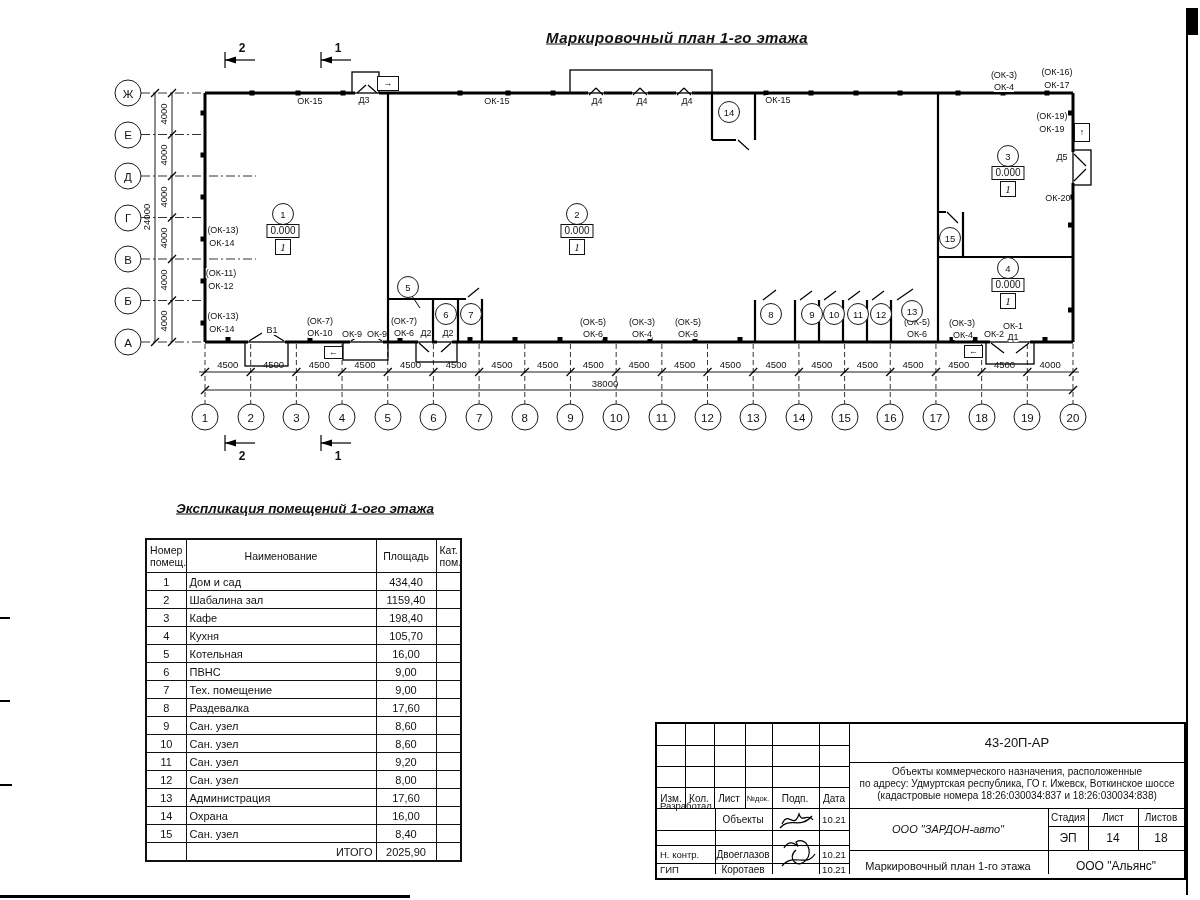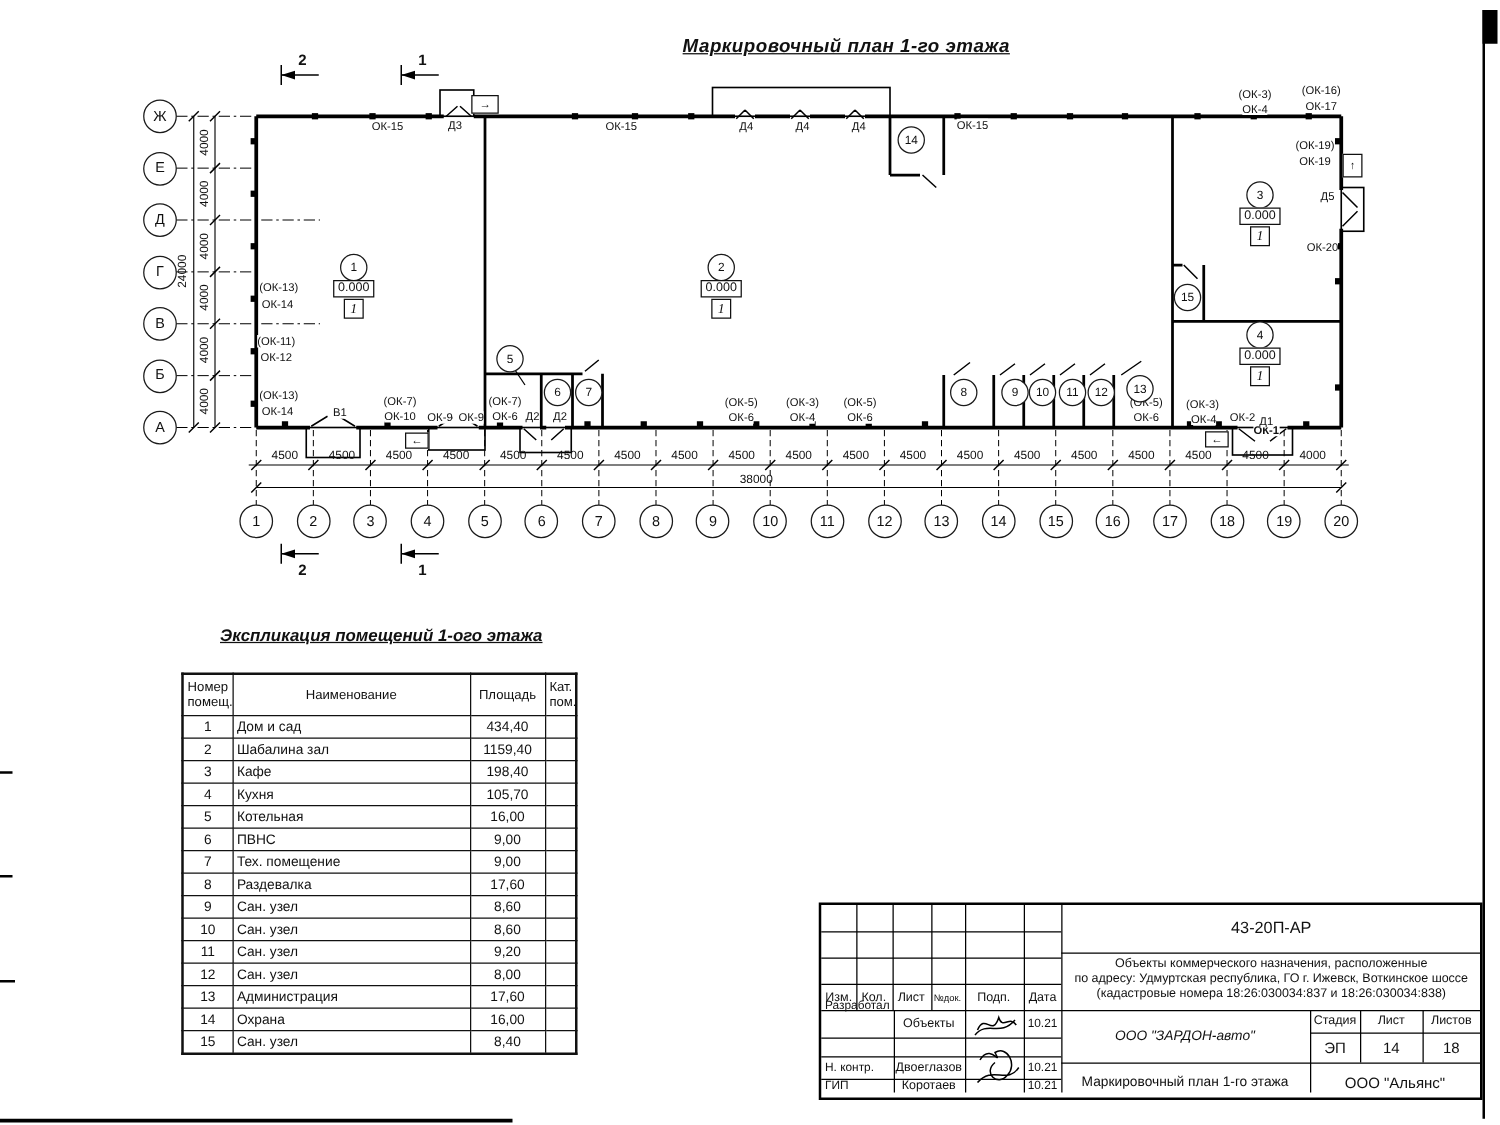--- a/index.html
+++ b/index.html
@@ -297,21 +297,21 @@
       <div class="lbl" style="left: 593px; top: 334px;">ОК-6</div>
       <div class="lbl" style="left: 642px; top: 322px;">(ОК-3)</div>
       <div class="lbl" style="left: 642px; top: 334px;">ОК-4</div>
       <div class="lbl" style="left: 688px; top: 322px;">(ОК-5)</div>
       <div class="lbl" style="left: 688px; top: 334px;">ОК-6</div>
       <div class="lbl" style="left: 917px; top: 322px;">(ОК-5)</div>
       <div class="lbl" style="left: 917px; top: 334px;">ОК-6</div>
       <div class="lbl" style="left: 962px; top: 323px;">(ОК-3)</div>
       <div class="lbl" style="left: 963px; top: 335px;">ОК-4</div>
       <div class="lbl" style="left: 994px; top: 334px;">ОК-2</div>
-      <div class="lbl" style="left: 1013px; top: 344px; font-weight: bold;">ОК-1</div>
+      <div class="lbl" style="left: 1013px; top: 326px;">ОК-1</div>
       <div class="lbl" style="left: 1013px; top: 337px;">Д1</div>
       <div class="roomtag" style="left: 283px; top: 214px;">1</div>
       <div class="elevbox" style="left: 283px; top: 231px;">0.000</div>
       <div class="floorbox" style="left: 283px; top: 247px;">1</div>
       <div class="roomtag" style="left: 577px; top: 214px;">2</div>
       <div class="elevbox" style="left: 577px; top: 231px;">0.000</div>
       <div class="floorbox" style="left: 577px; top: 247px;">1</div>
       <div class="roomtag" style="left: 1008px; top: 156px;">3</div>
       <div class="elevbox" style="left: 1008px; top: 173px;">0.000</div>
       <div class="floorbox" style="left: 1008px; top: 189px;">1</div>
@@ -436,20 +436,26 @@
             <td class="l">Охрана</td>
             <td class="c">16,00</td>
             <td class="c"></td>
           </tr>
           <tr>
             <td class="c">15</td>
             <td class="l">Сан. узел</td>
             <td class="c">8,40</td>
             <td class="c"></td>
           </tr>
+          <tr>
+            <td class=""></td>
+            <td class="r">ИТОГО</td>
+            <td class="c">2025,90</td>
+            <td class=""></td>
+          </tr>
         </tbody>
       </table>
   </div>
 
   <div class="titleblock">
     <div class="tb-v" style="left:28px;top:0;height:84px"></div>
     <div class="tb-v" style="left:57px;top:0;height:84px"></div>
     <div class="tb-v" style="left:88px;top:0;height:84px"></div>
     <div class="tb-v" style="left:115px;top:0;height:150px"></div>
     <div class="tb-v" style="left:162px;top:0;height:150px"></div>

